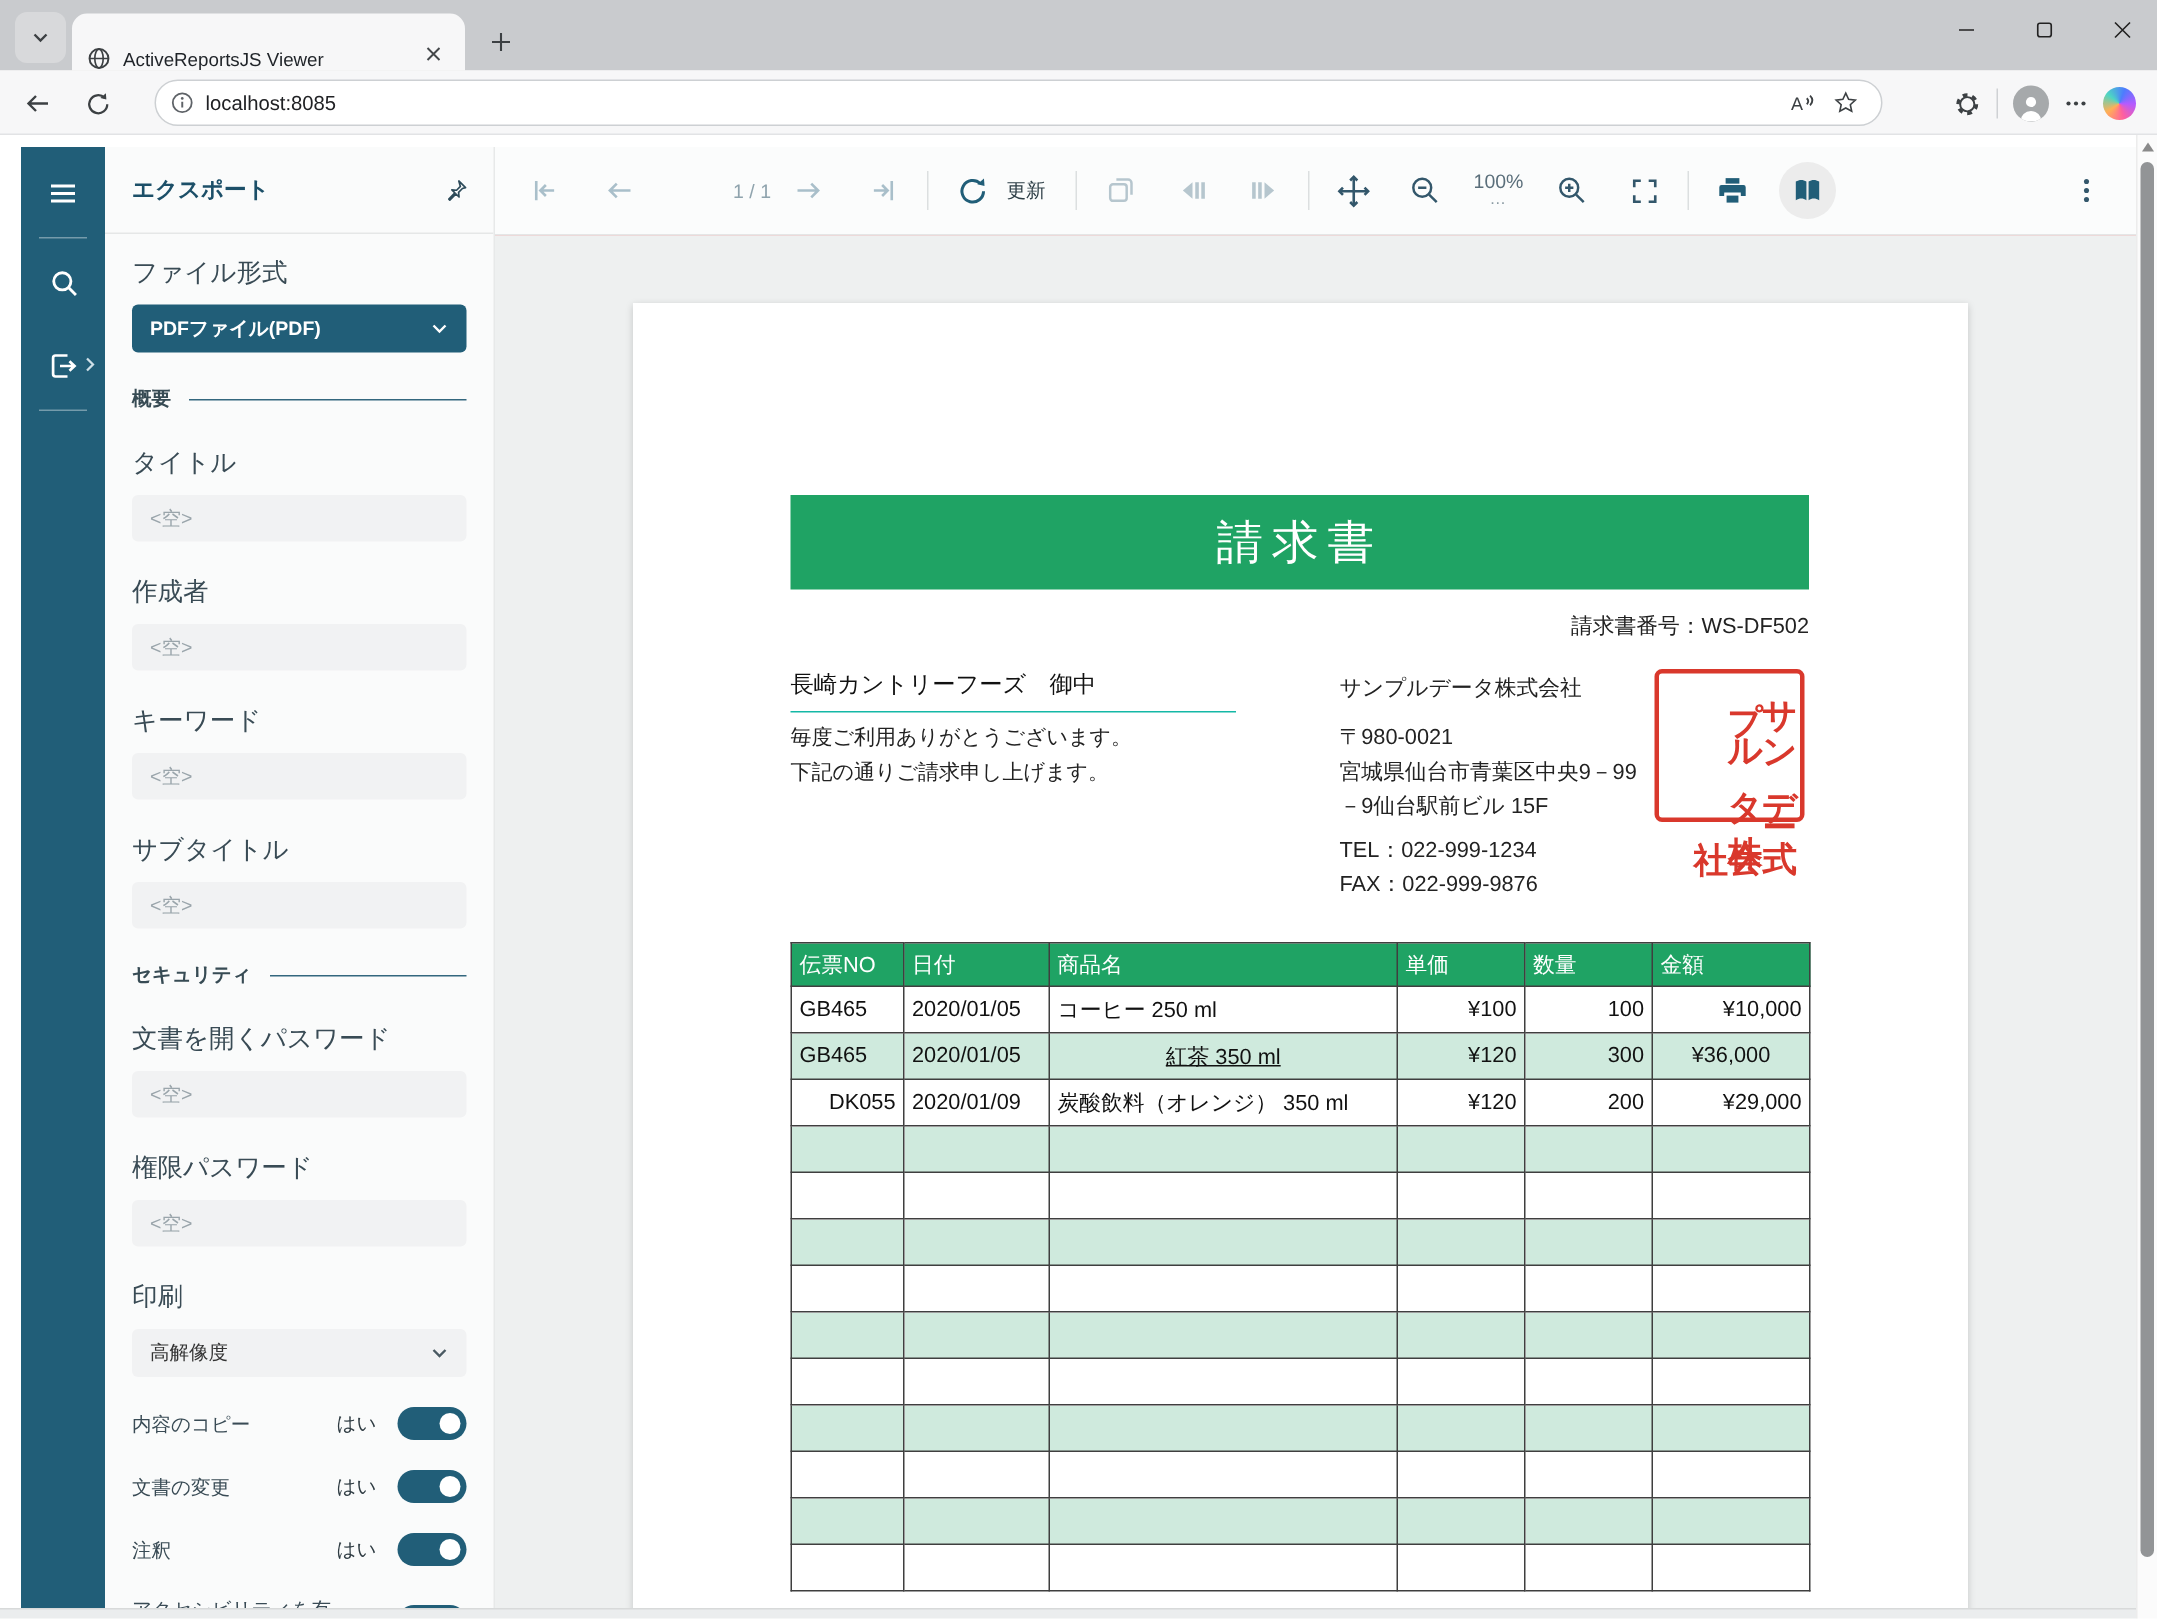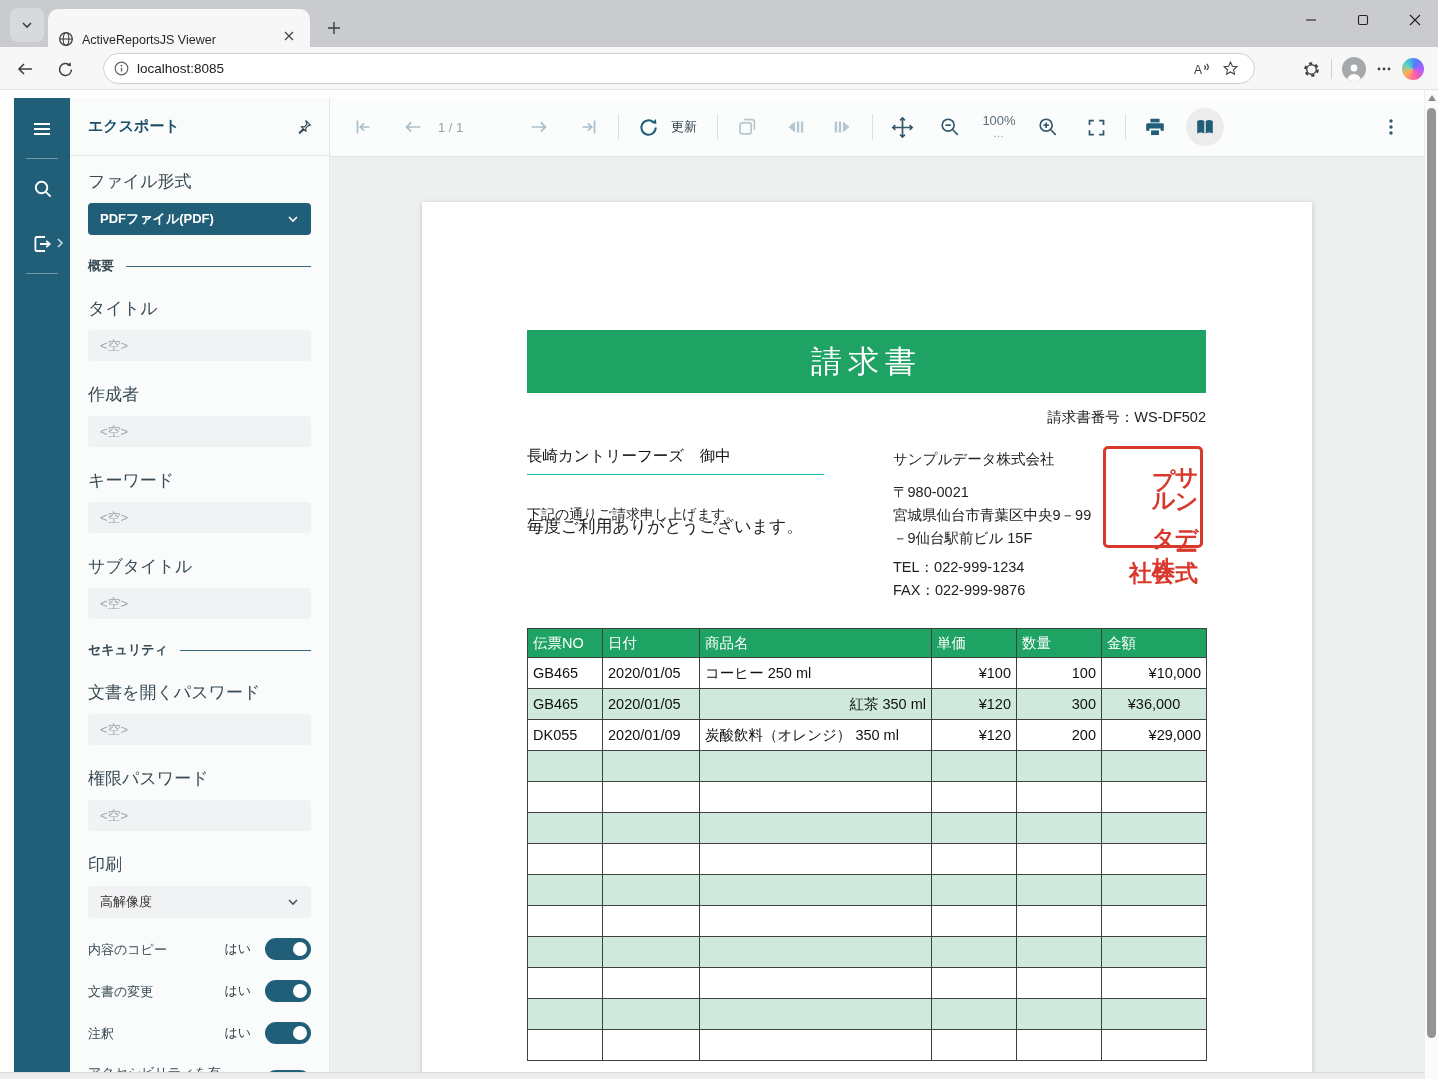--- a/index.html
+++ b/index.html
@@ -58,34 +58,34 @@
   .trow .tl{flex:1;font-size:13px;color:#394b55;line-height:17px;}
   .trow .tv{font-size:13px;color:#2e3b42;margin-right:14px;}
   .switch{width:46px;height:22px;border-radius:11px;background:var(--accent);position:relative;flex:0 0 auto;cursor:pointer;}
   .switch::after{content:"";position:absolute;right:4px;top:4px;width:14px;height:14px;border-radius:50%;background:#fff;}
 
   .main{position:absolute;left:316px;top:0;width:1094px;height:974px;}
   .toolbar{position:absolute;left:0;top:0;width:100%;height:59px;background:#fbfcfc;border-bottom:1px solid #e4e6e6;display:flex;align-items:center;padding:0 14px;}
   .tb{width:38px;height:38px;border-radius:19px;display:flex;align-items:center;justify-content:center;flex:0 0 auto;position:relative;}
   .tb.active{background:#ececec;}
   .tsep{width:1px;height:26px;background:#dcdfe0;margin:0 10px;flex:0 0 auto;}
-  .pgnum{width:76px;text-align:left;font-size:13px;color:#8fa3ad;margin:0 6px;}
+  .pgnum{width:76px;text-align:right;font-size:13px;color:#8fa3ad;margin:0 6px;}
   .zoomlvl{width:56px;text-align:center;font-size:13px;color:#5a6e7a;line-height:13px;margin:0 2px;}
   .zoomlvl small{display:block;font-size:11px;color:#8a9aa2;letter-spacing:1px;}
   .upd{font-size:13px;color:#2d3e46;margin:0 10px 0 4px;}
   .spacer{flex:1;}
 
   .docarea{position:absolute;left:0;top:59px;width:100%;height:915px;background:#eef0f0;overflow:hidden;}
   .page{position:absolute;left:92px;top:45px;width:890px;height:1120px;background:#fff;box-shadow:0 1px 5px rgba(0,0,0,.18);}
 
   
   .inv-titlebar{position:absolute;left:105px;top:128px;width:679px;height:63px;background:var(--green);color:#fff;display:flex;align-items:center;justify-content:center;font-size:31px;letter-spacing:6px;}
   .inv-number{position:absolute;left:484px;top:206px;width:300px;text-align:right;font-size:14.5px;color:#222;}
   .inv-customer{position:absolute;left:105px;top:244px;width:297px;font-size:15.5px;color:#111;border-bottom:1px solid #14b8a6;padding-bottom:7px;}
-  .inv-greet1{position:absolute;left:105px;top:281px;font-size:17px;color:#222;margin-top:32px;}
+  .inv-greet1{position:absolute;left:105px;top:281px;font-size:14px;color:#222;}
   .inv-greet2{position:absolute;left:105px;top:304px;font-size:14px;color:#222;}
   .inv-amount{position:absolute;left:105px;top:350px;width:297px;display:flex;justify-content:space-between;align-items:baseline;border-bottom:2px solid #4a4a4a;padding-bottom:9px;}
   .inv-amount .al{font-size:17px;color:#111;}
   .inv-amount .av{font-size:18px;color:#111;}
   .inv-company{position:absolute;left:471px;top:246px;width:215px;font-size:14.5px;color:#222;white-space:nowrap;}
   .inv-company div{line-height:23px;}
   .inv-company .cname{margin-bottom:10px;}
   .inv-company .tel{margin-top:6px;}
   .stamp{position:absolute;left:681px;top:244px;width:100px;height:102px;border:3px solid var(--red);border-radius:5px;color:var(--red);writing-mode:vertical-rl;display:flex;justify-content:space-between;padding:1px 2px;font-size:23px;font-weight:bold;line-height:1;}
   .stamp span{letter-spacing:1px;display:inline-block;}
@@ -461,27 +461,27 @@
                   <td style="text-align: left;">GB465</td>
                   <td style="text-align: left;">2020/01/05</td>
                   <td style="text-align: left;">コーヒー 250 ml</td>
                   <td style="text-align: right;">¥100</td>
                   <td style="text-align: right;">100</td>
                   <td style="text-align: right;">¥10,000</td>
                 </tr>
                 <tr>
                   <td style="text-align: left;">GB465</td>
                   <td style="text-align: left;">2020/01/05</td>
-                  <td style="text-align: right;">紅茶 350 ml</td>
+                  <td style="text-align: center; text-decoration: underline;">紅茶 350 ml</td>
                   <td style="text-align: right;">¥120</td>
                   <td style="text-align: right;">300</td>
                   <td style="text-align: center;">¥36,000</td>
                 </tr>
                 <tr>
-                  <td style="text-align: left;">DK055</td>
+                  <td style="text-align: right;">DK055</td>
                   <td style="text-align: left;">2020/01/09</td>
                   <td style="text-align: left;">炭酸飲料（オレンジ） 350 ml</td>
                   <td style="text-align: right;">¥120</td>
                   <td style="text-align: right;">200</td>
                   <td style="text-align: right;">¥29,000</td>
                 </tr>
                 <tr>
                   <td style="text-align: left;"></td>
                   <td style="text-align: left;"></td>
                   <td style="text-align: left;"></td>

